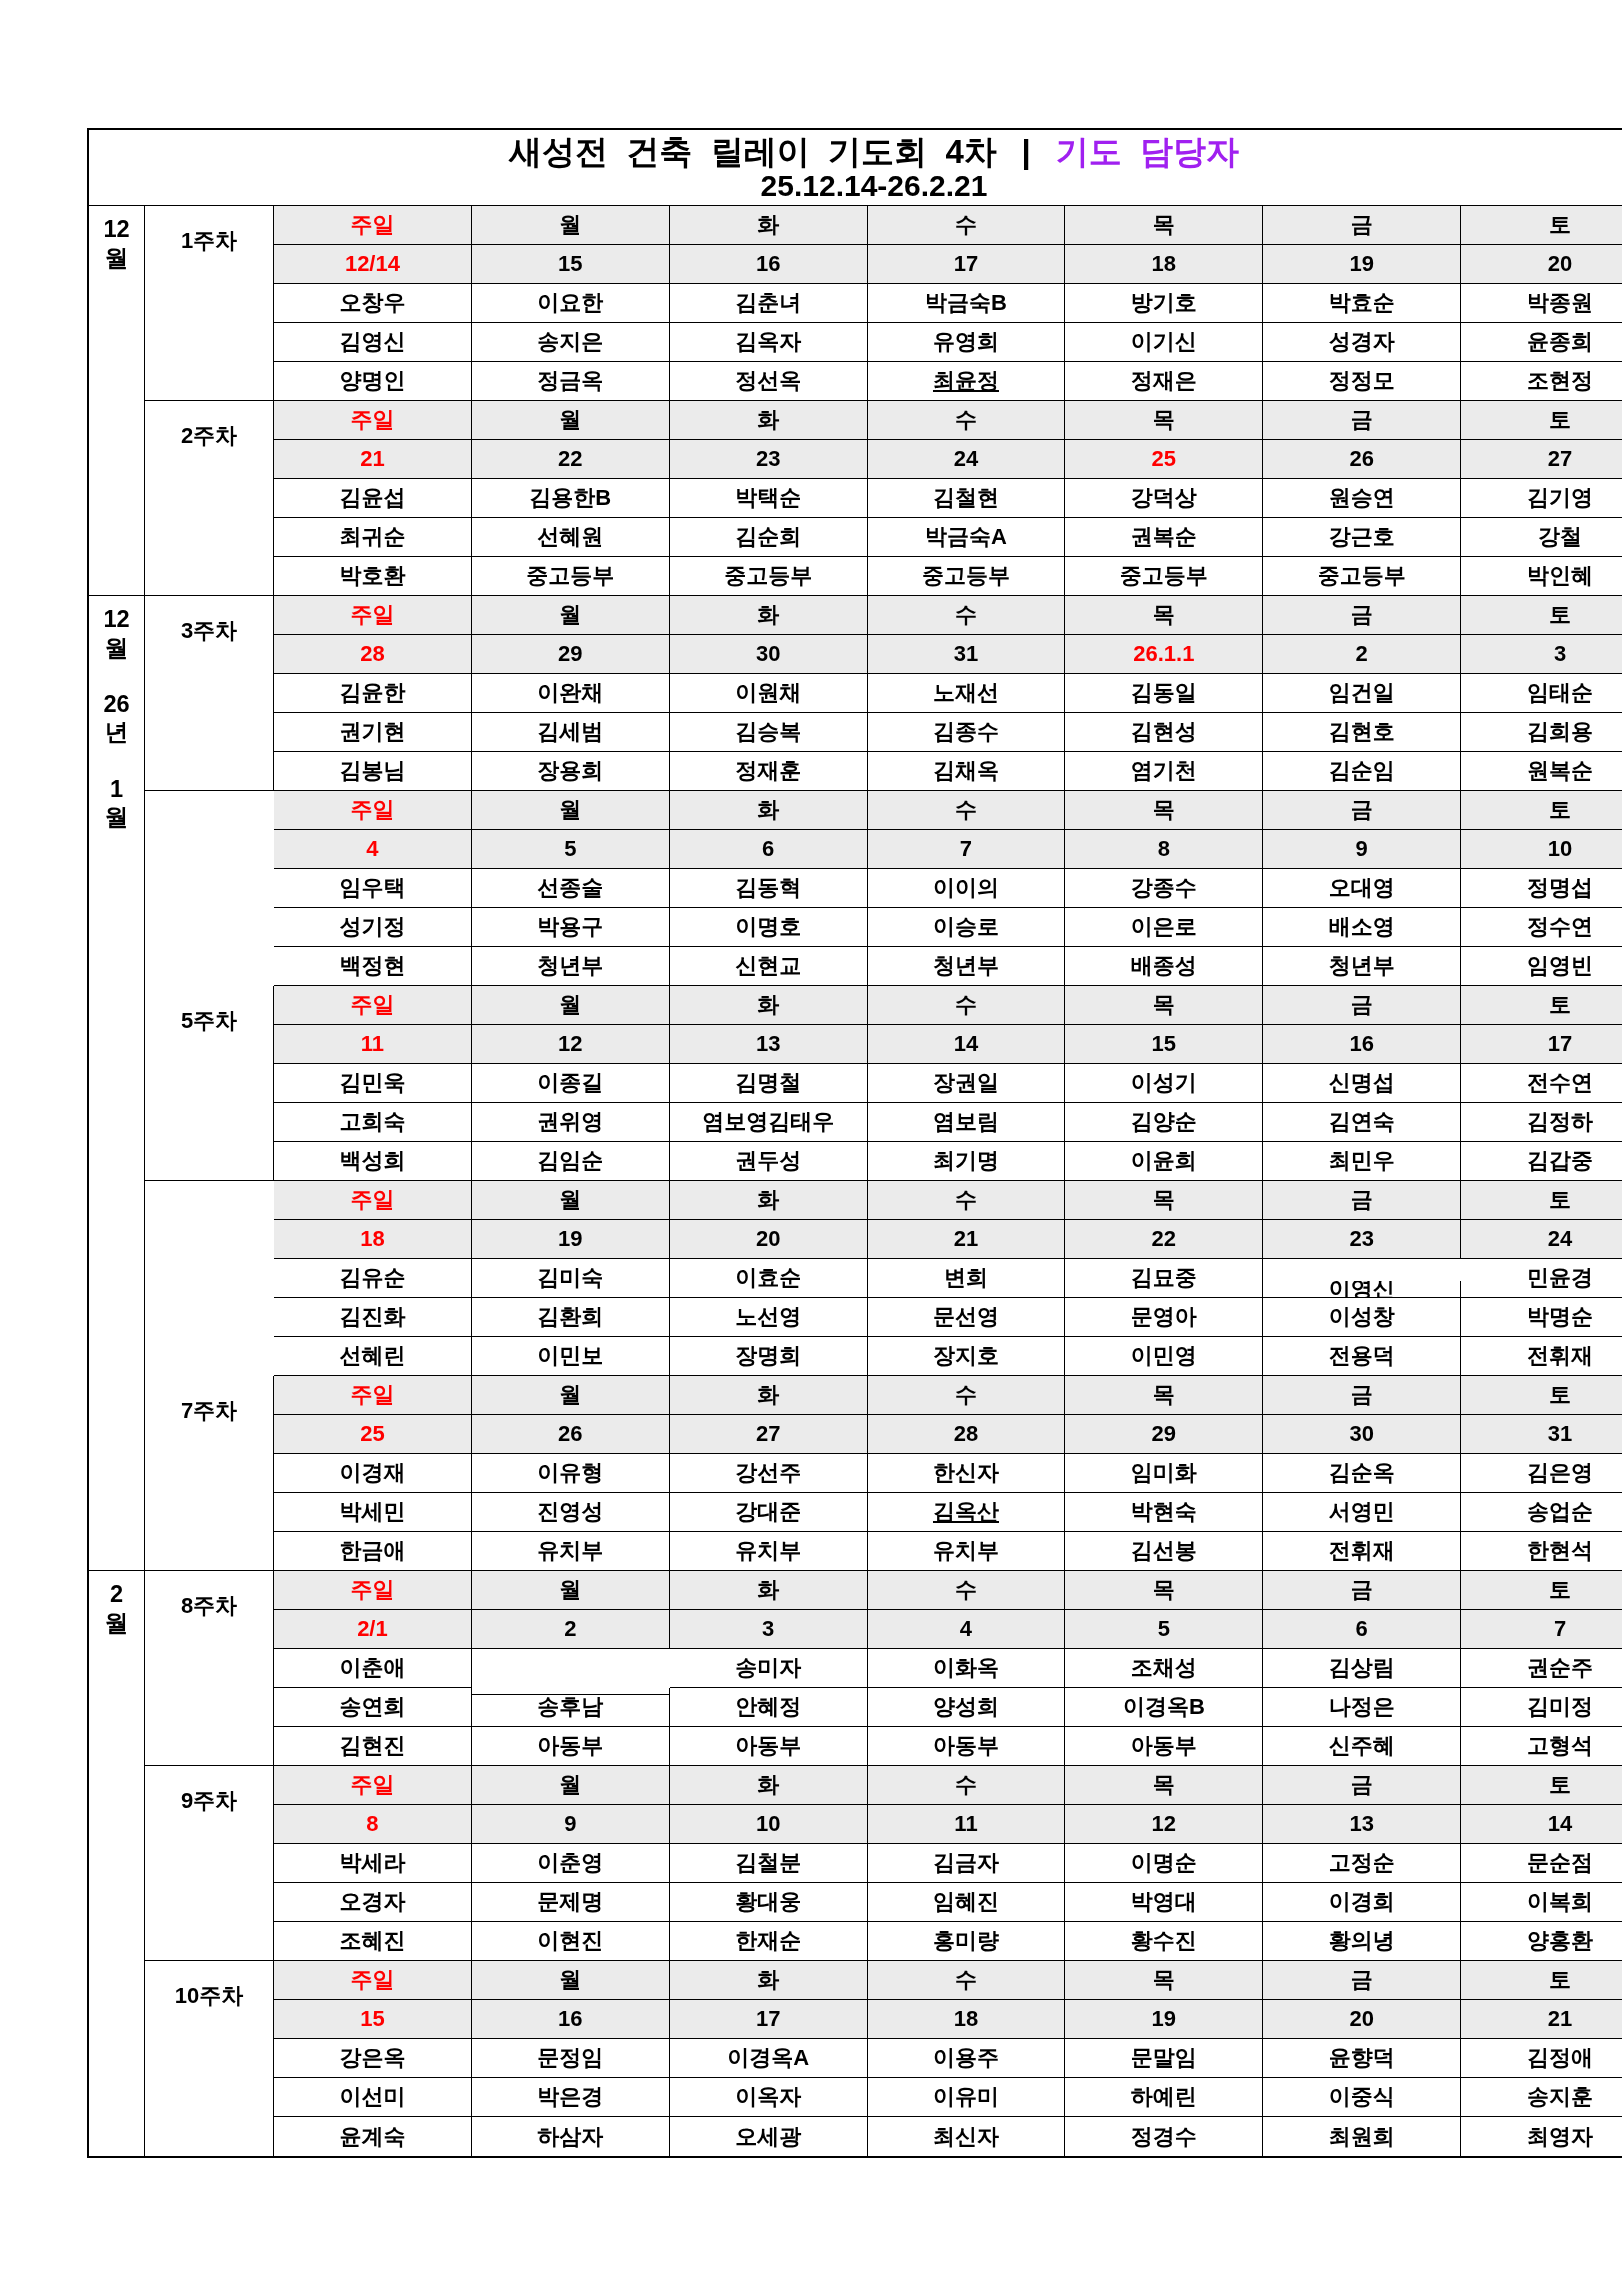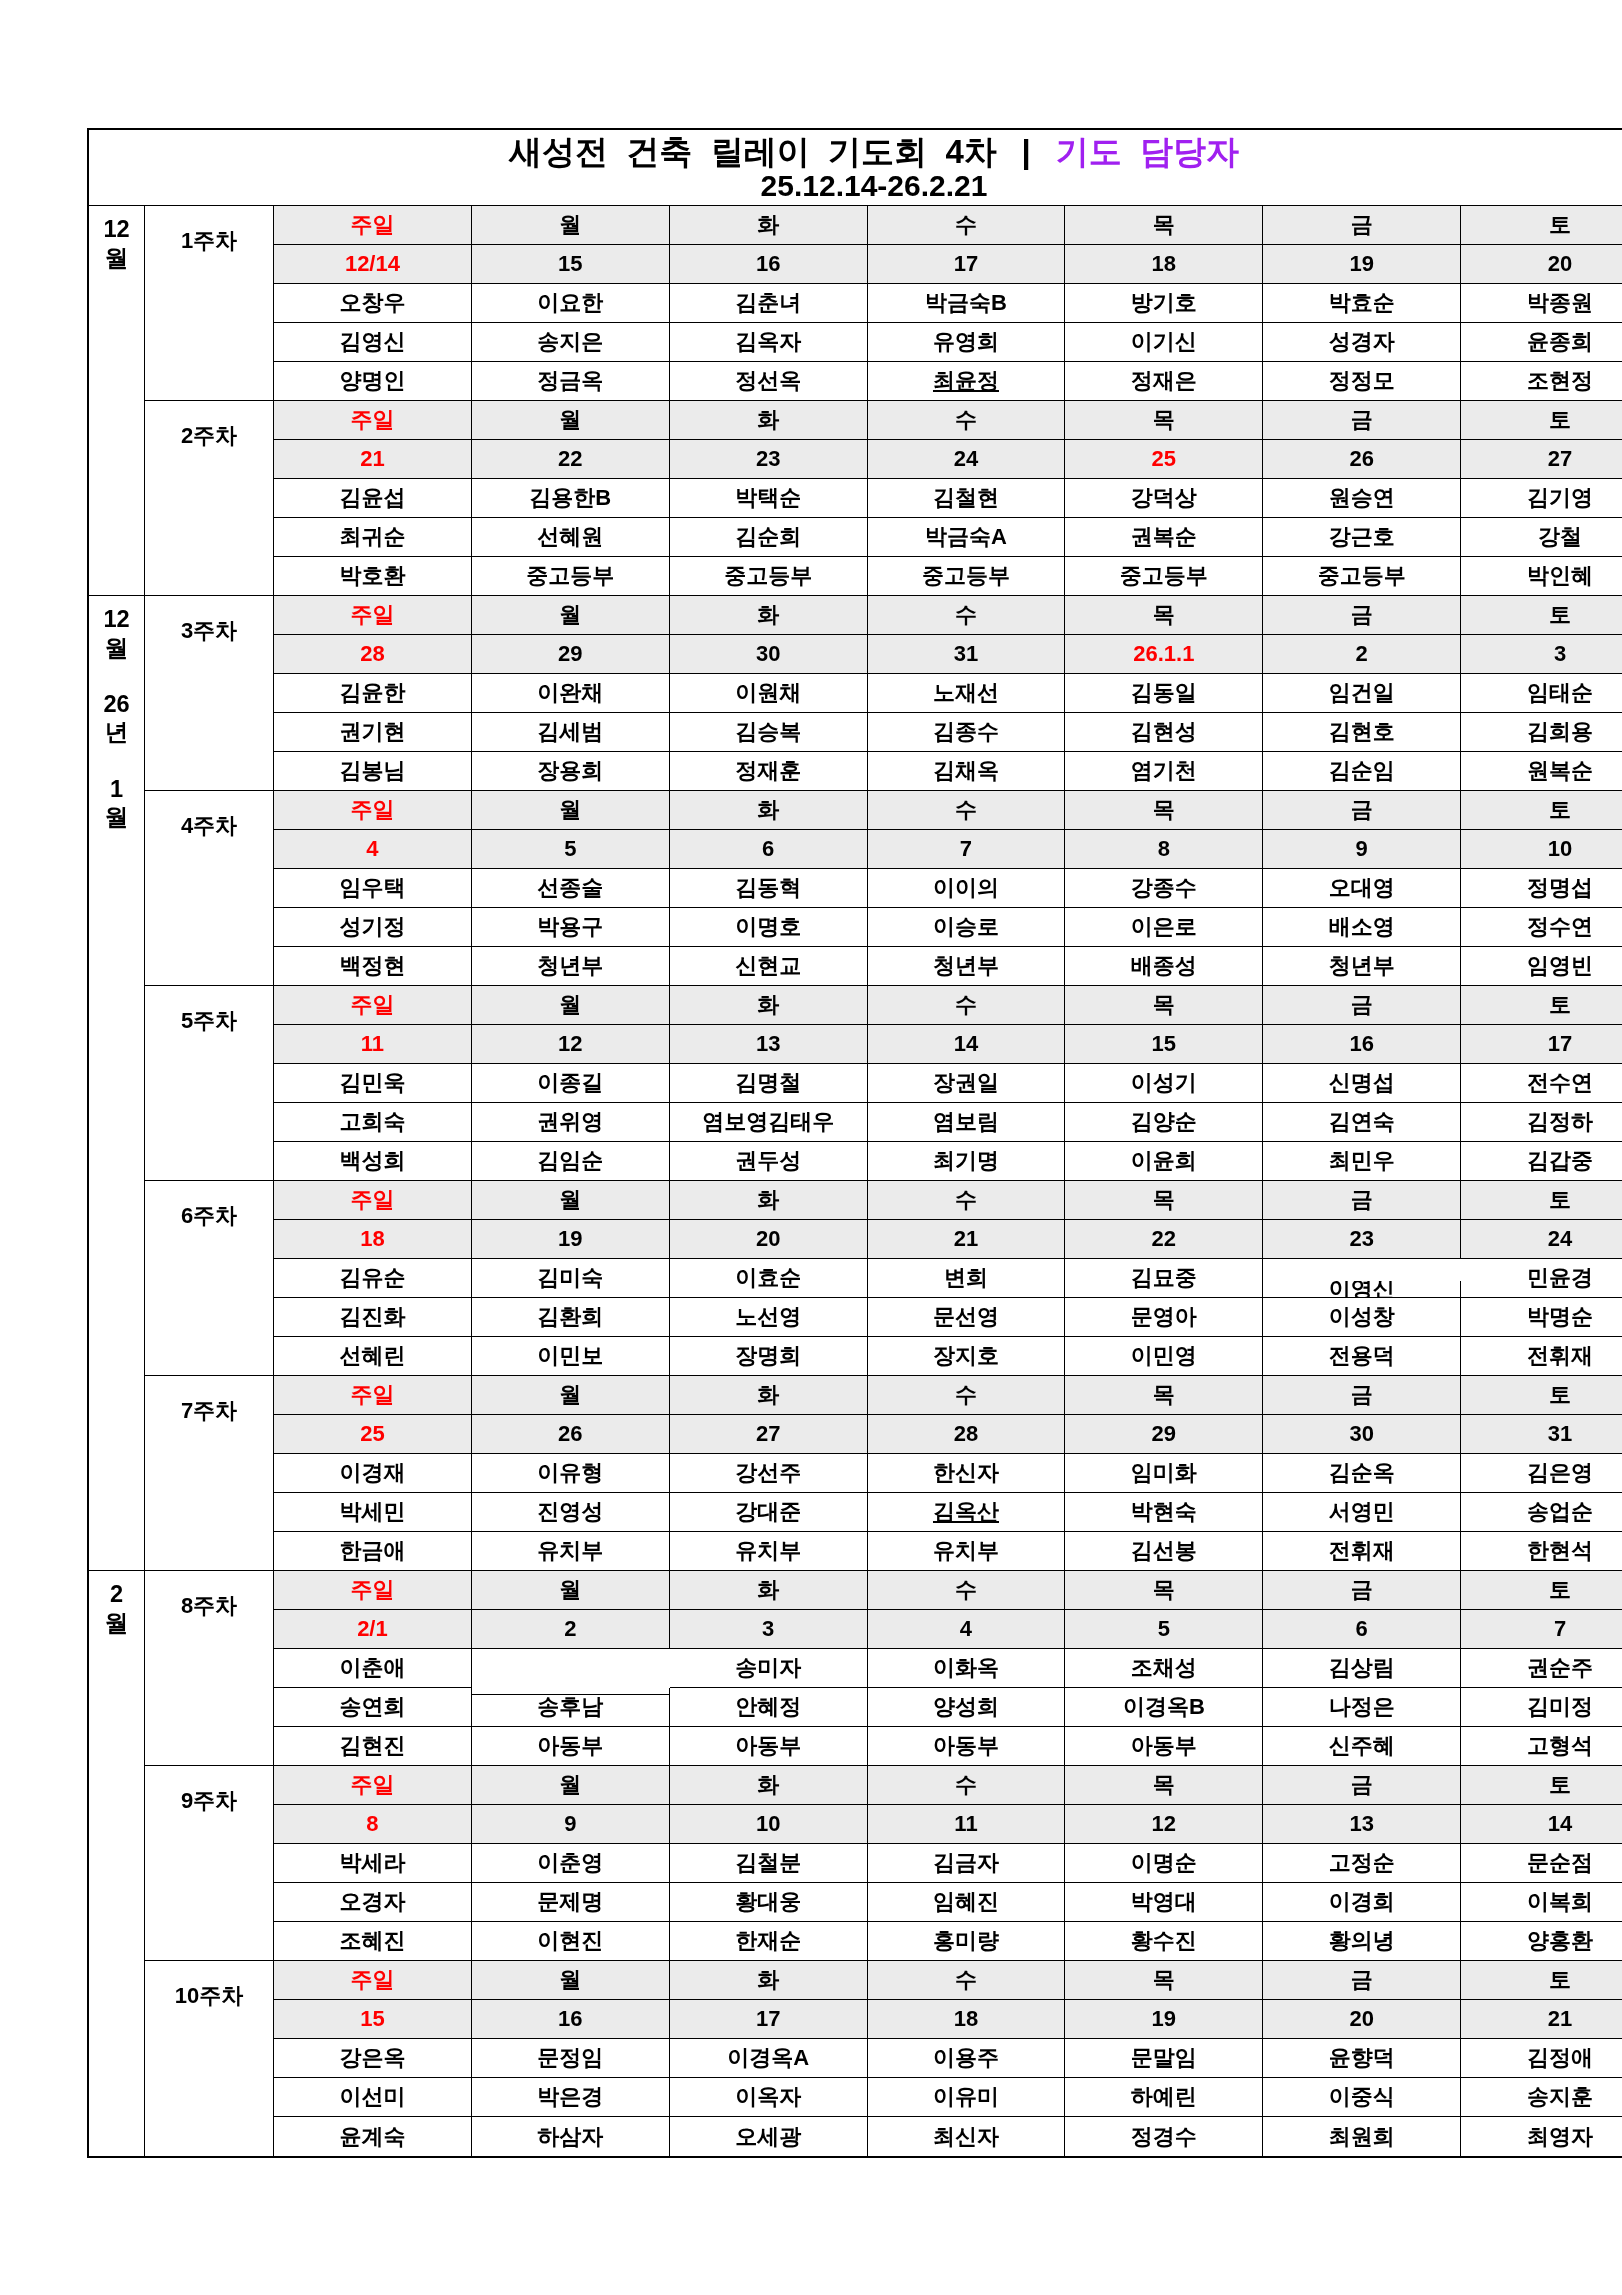--- a/index.html
+++ b/index.html
@@ -153,21 +153,20 @@
       <div class="c " style="grid-area: 14 / 7;">김현성</div>
       <div class="c " style="grid-area: 14 / 8;">김현호</div>
       <div class="c lastcol" style="grid-area: 14 / 9;">김희용</div>
       <div class="c " style="grid-area: 15 / 3;">김봉님</div>
       <div class="c " style="grid-area: 15 / 4;">장용희</div>
       <div class="c " style="grid-area: 15 / 5;">정재훈</div>
       <div class="c " style="grid-area: 15 / 6;">김채옥</div>
       <div class="c " style="grid-area: 15 / 7;">염기천</div>
       <div class="c " style="grid-area: 15 / 8;">김순임</div>
       <div class="c lastcol" style="grid-area: 15 / 9;">원복순</div>
-      <div class="c weekcell" style="grid-area: 16 / 2 / span 5;">4주차</div>
       <div class="c shaded red" style="grid-area: 16 / 3;">주일</div>
       <div class="c shaded" style="grid-area: 16 / 4;">월</div>
       <div class="c shaded" style="grid-area: 16 / 5;">화</div>
       <div class="c shaded" style="grid-area: 16 / 6;">수</div>
       <div class="c shaded" style="grid-area: 16 / 7;">목</div>
       <div class="c shaded" style="grid-area: 16 / 8;">금</div>
       <div class="c shaded lastcol" style="grid-area: 16 / 9;">토</div>
       <div class="c shaded red" style="grid-area: 17 / 3;">4</div>
       <div class="c shaded" style="grid-area: 17 / 4;">5</div>
       <div class="c shaded" style="grid-area: 17 / 5;">6</div>
@@ -225,21 +224,20 @@
       <div class="c " style="grid-area: 24 / 7;">김양순</div>
       <div class="c " style="grid-area: 24 / 8;">김연숙</div>
       <div class="c lastcol" style="grid-area: 24 / 9;">김정하</div>
       <div class="c " style="grid-area: 25 / 3;">백성희</div>
       <div class="c " style="grid-area: 25 / 4;">김임순</div>
       <div class="c " style="grid-area: 25 / 5;">권두성</div>
       <div class="c " style="grid-area: 25 / 6;">최기명</div>
       <div class="c " style="grid-area: 25 / 7;">이윤희</div>
       <div class="c " style="grid-area: 25 / 8;">최민우</div>
       <div class="c lastcol" style="grid-area: 25 / 9;">김갑중</div>
-      <div class="c weekcell" style="grid-area: 26 / 2 / span 5;">6주차</div>
       <div class="c shaded red" style="grid-area: 26 / 3;">주일</div>
       <div class="c shaded" style="grid-area: 26 / 4;">월</div>
       <div class="c shaded" style="grid-area: 26 / 5;">화</div>
       <div class="c shaded" style="grid-area: 26 / 6;">수</div>
       <div class="c shaded" style="grid-area: 26 / 7;">목</div>
       <div class="c shaded" style="grid-area: 26 / 8;">금</div>
       <div class="c shaded lastcol" style="grid-area: 26 / 9;">토</div>
       <div class="c shaded red" style="grid-area: 27 / 3;">18</div>
       <div class="c shaded" style="grid-area: 27 / 4;">19</div>
       <div class="c shaded" style="grid-area: 27 / 5;">20</div>

